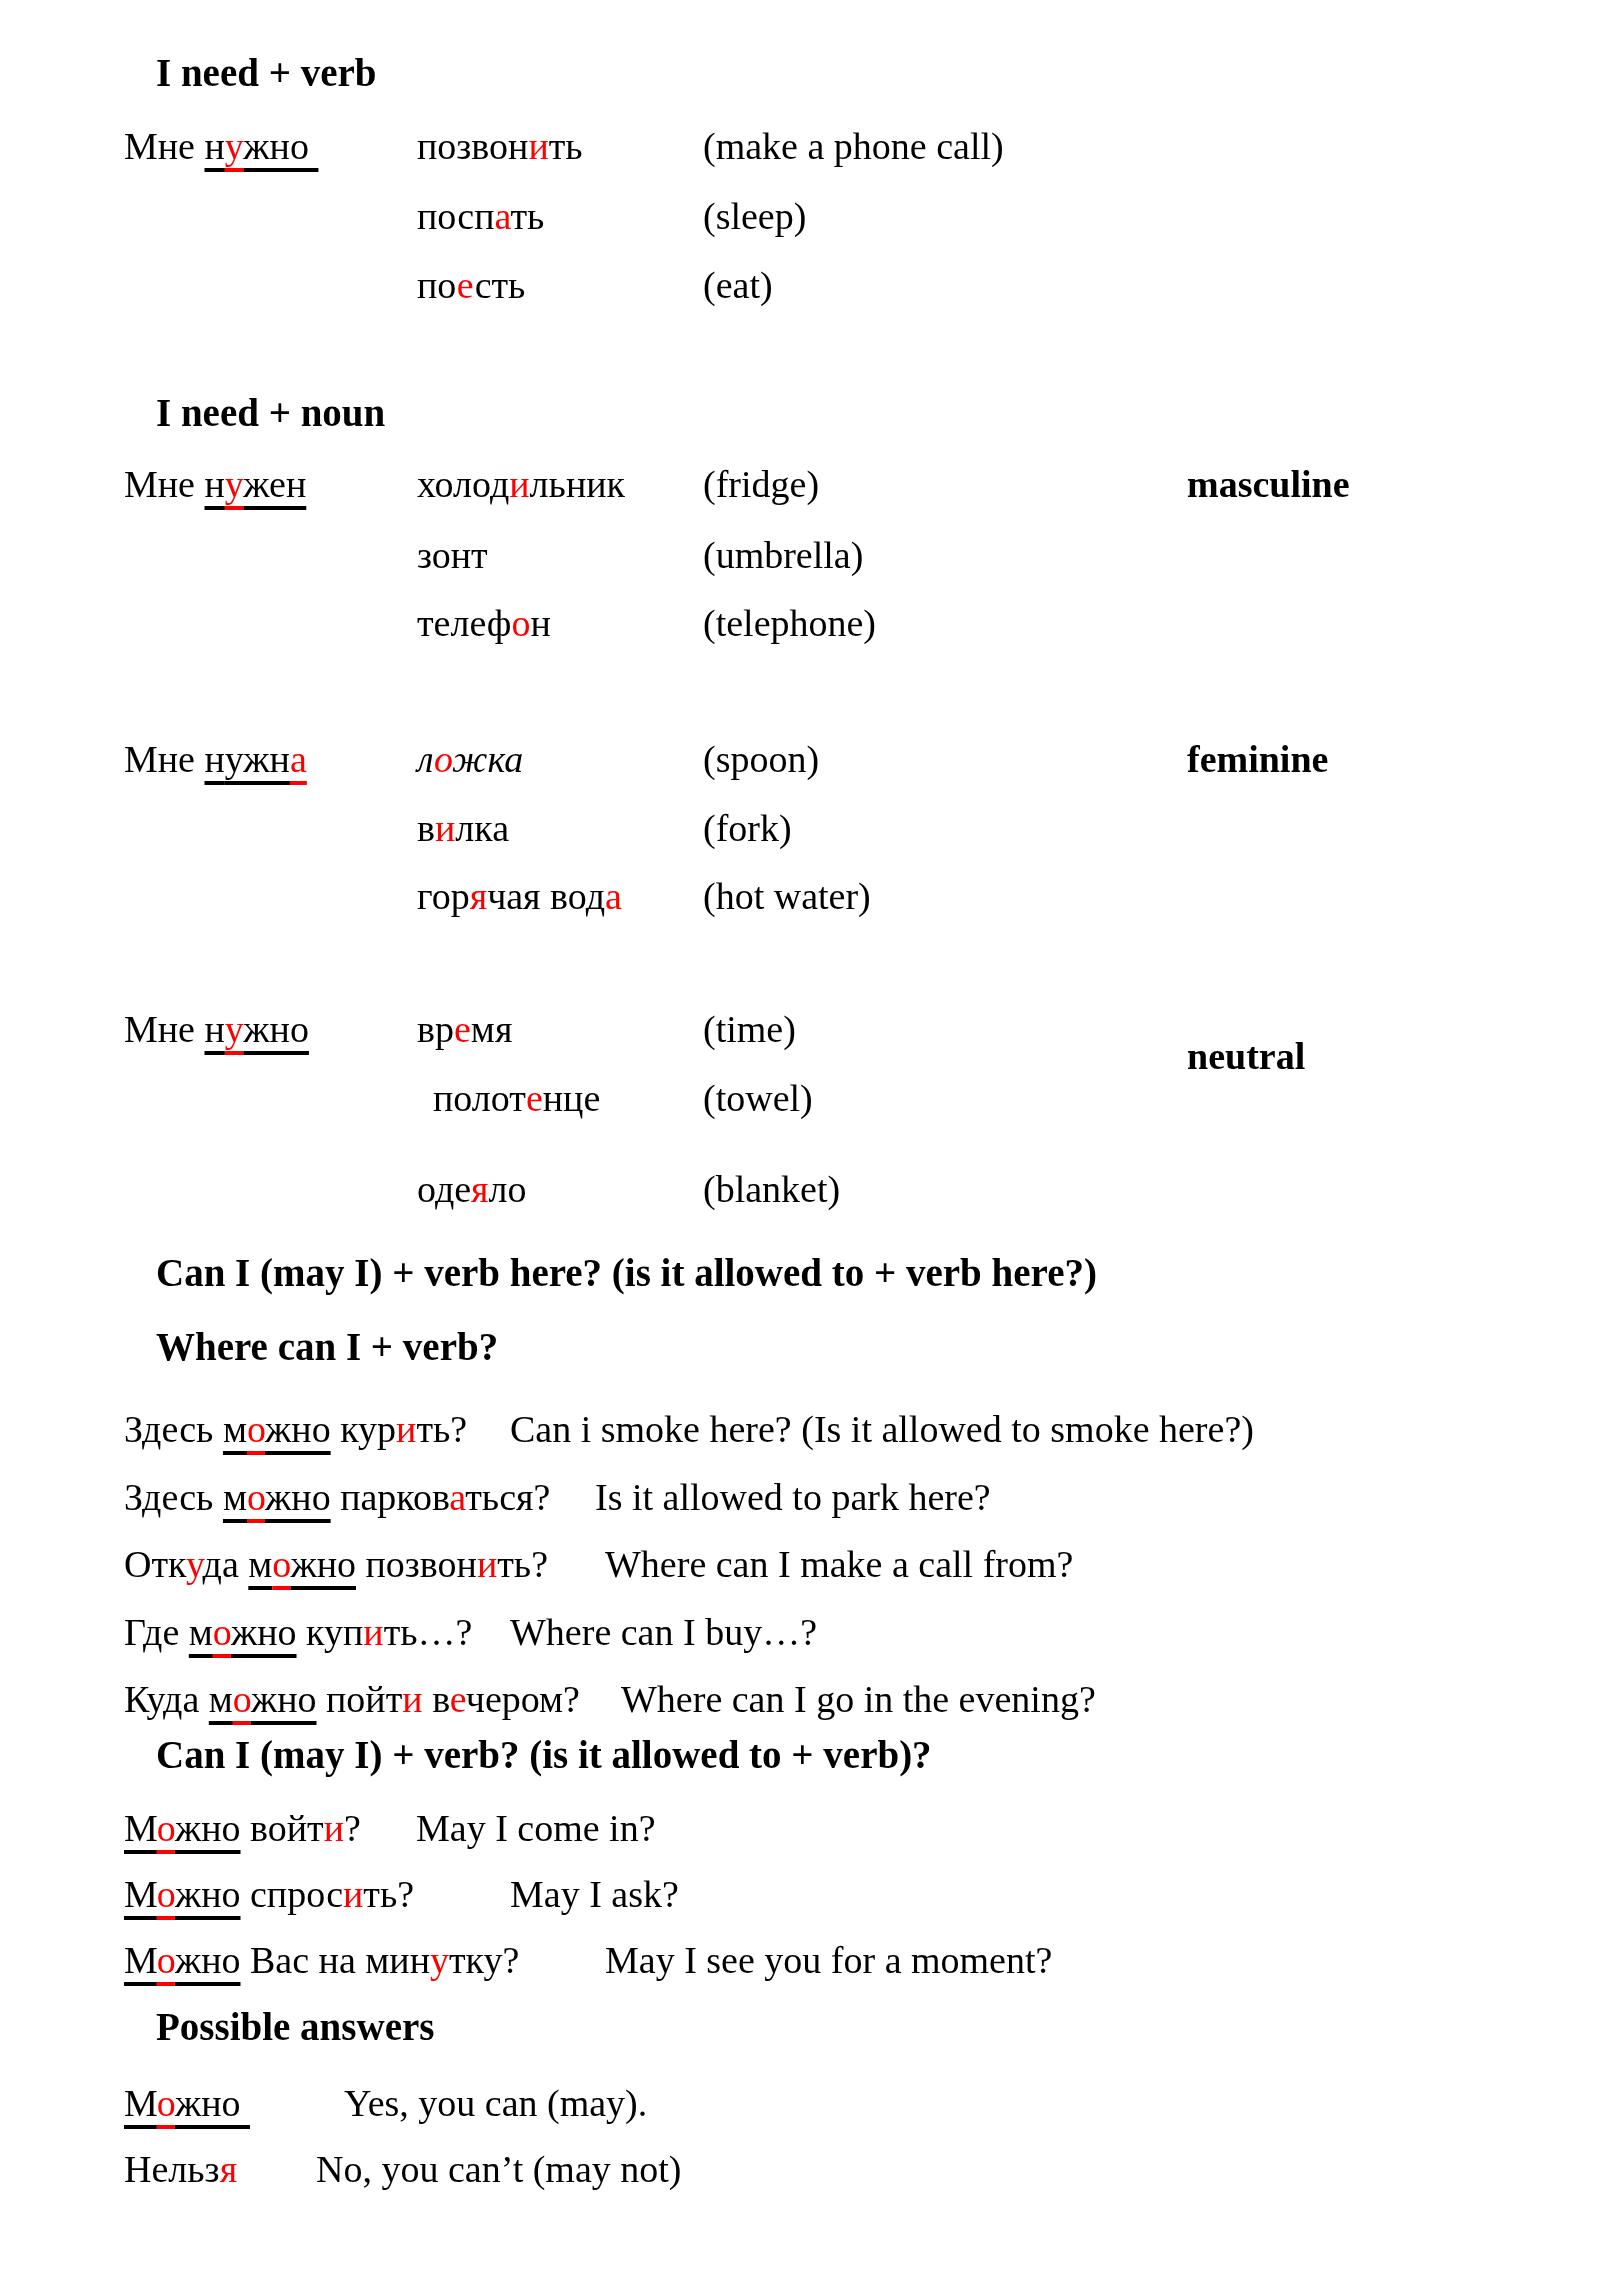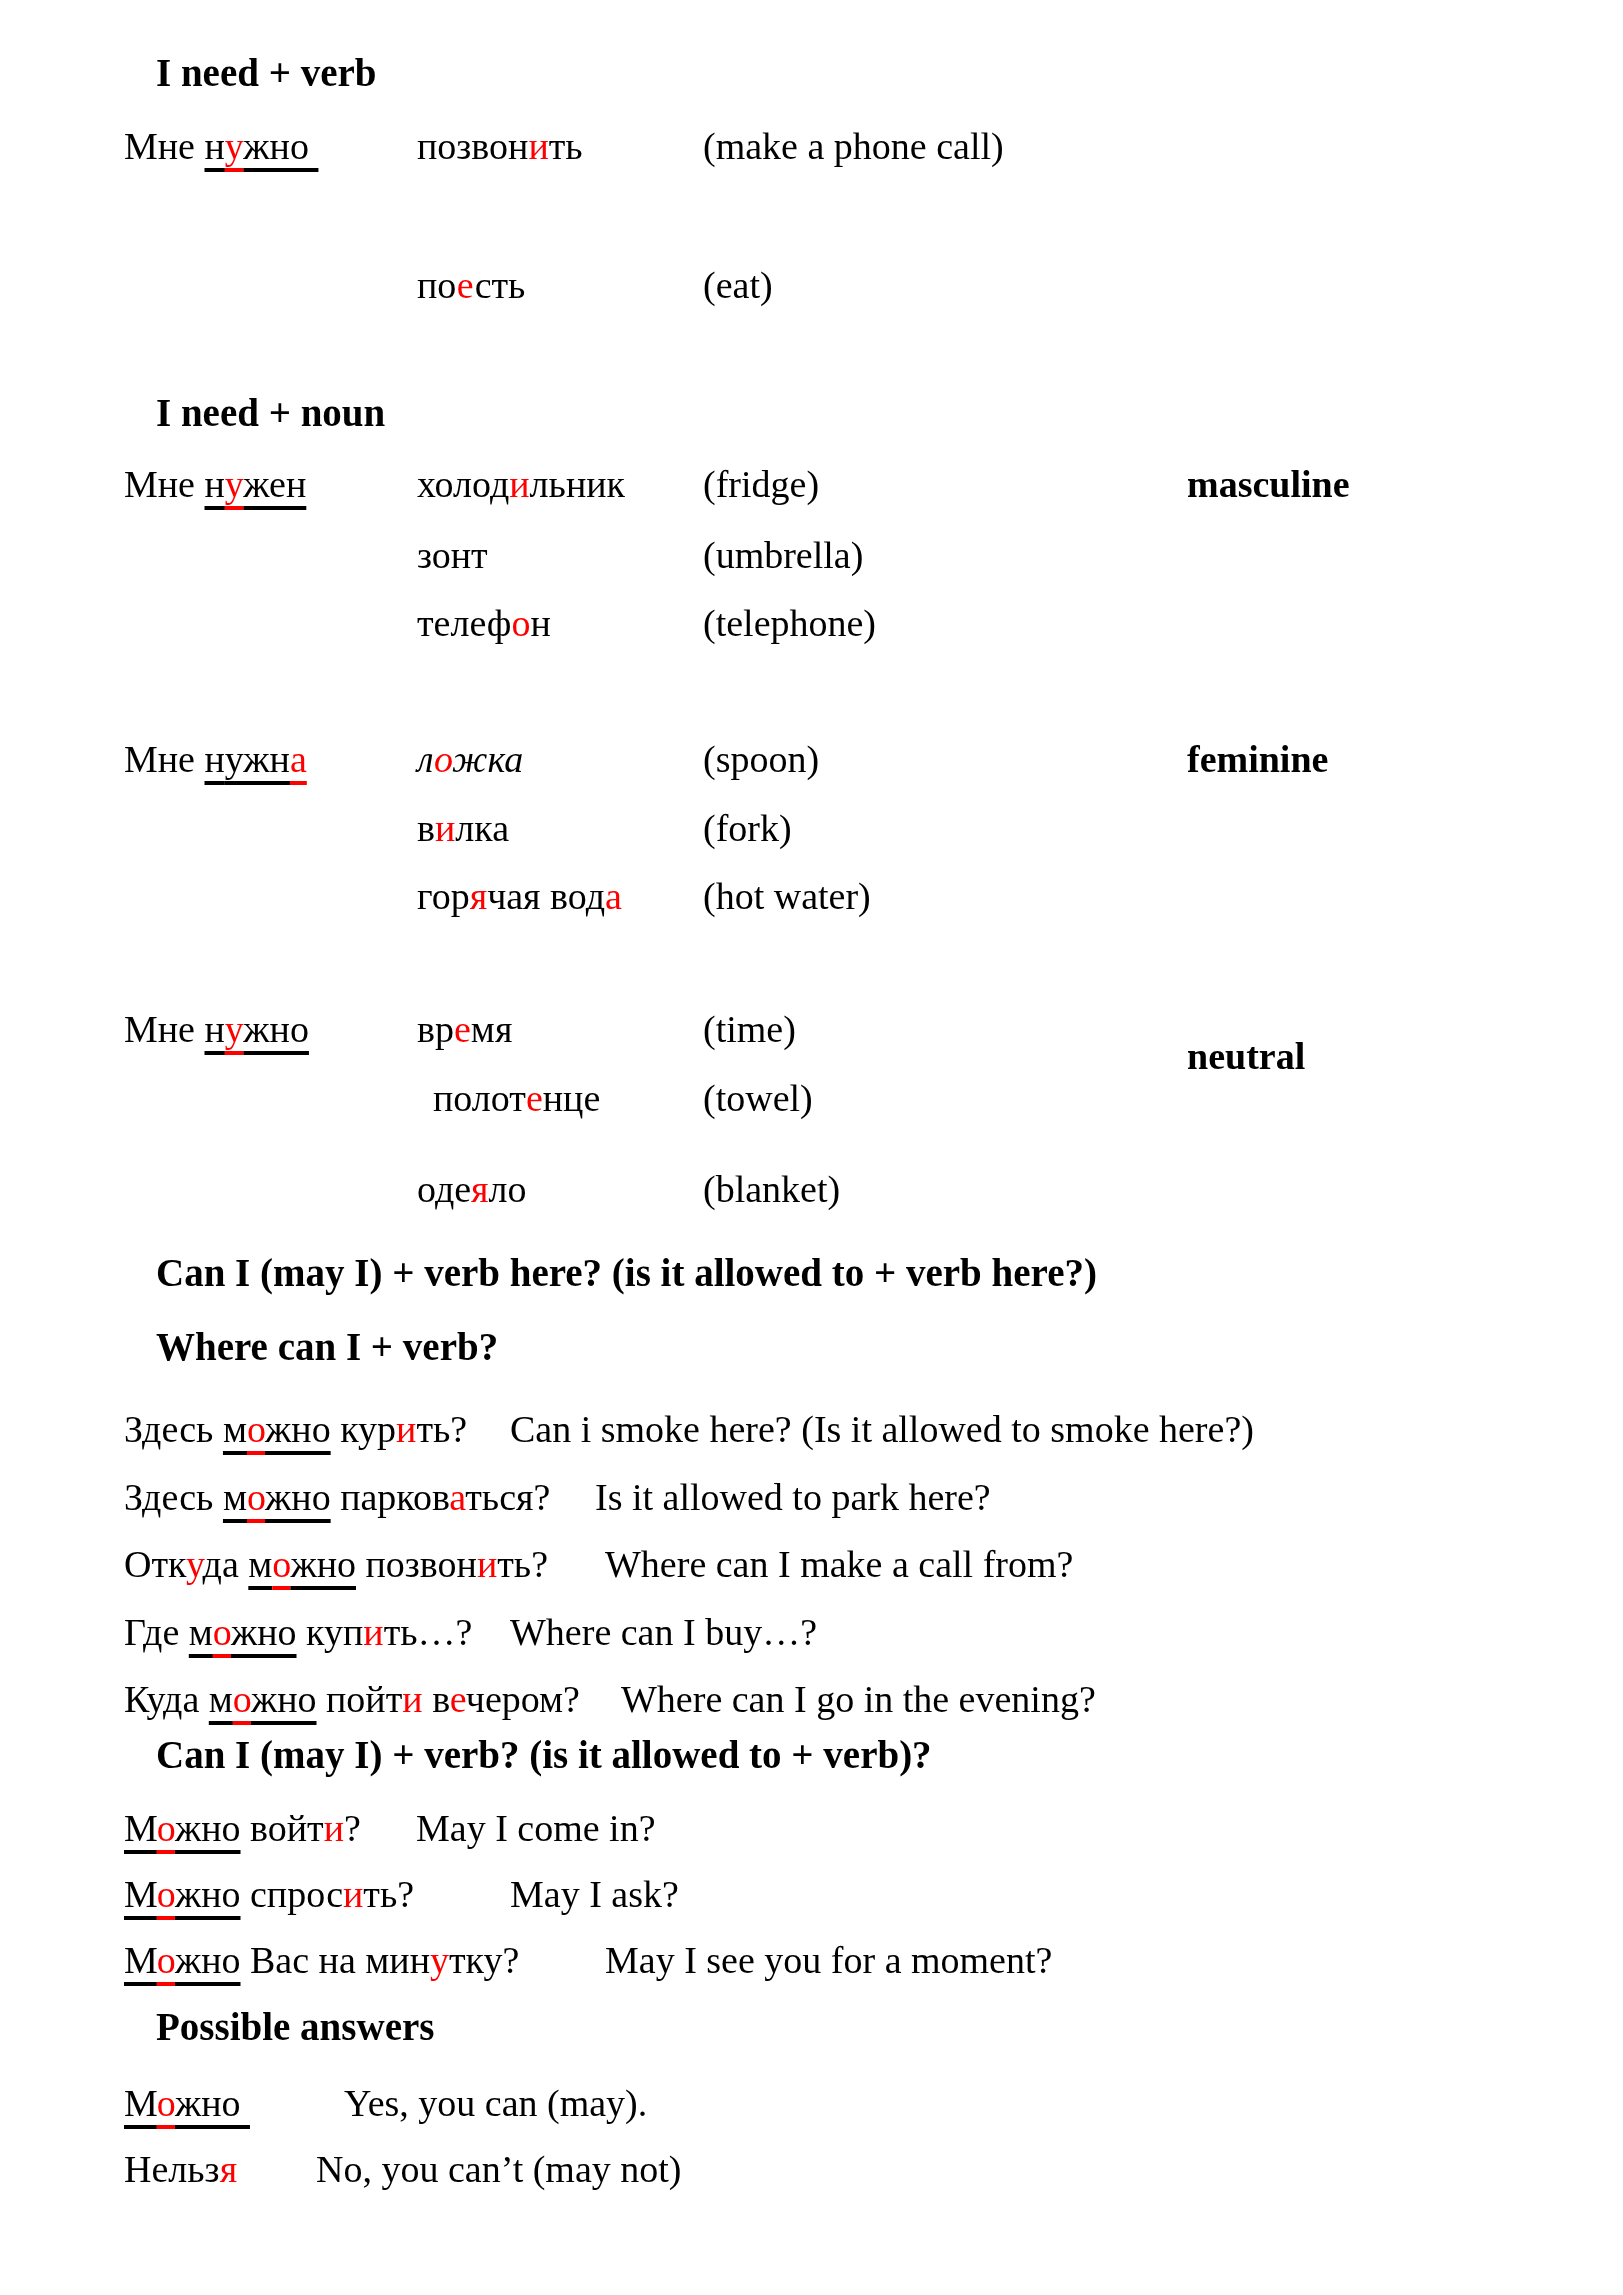--- a/index.html
+++ b/index.html
@@ -42,20 +42,24 @@
 <body>
 
 <div class="page" id="page" style="background: rgb(255, 255, 255); color: rgb(0, 0, 0);">
     <div class="line heading-line" style="top: 53px;">
       <span class="seg" style="left: 124px;"><span>I need + verb</span></span>
     </div>
     <div class="line body-line" style="top: 127px;">
       <span class="seg" style="left: 124px;"><span>Мне </span><span class="u">н</span><span class="r u" style="color: rgb(255, 0, 0);">у</span><span class="u">жно&nbsp;</span></span>
       <span class="seg" style="left: 417px;"><span>позвон</span><span class="r" style="color: rgb(255, 0, 0);">и</span><span>ть</span></span>
       <span class="seg" style="left: 703px;"><span>(make a phone call)</span></span>
+    </div>
+    <div class="line body-line" style="top: 197px;">
+      <span class="seg" style="left: 417px;"><span>посп</span><span class="r" style="color: rgb(255, 0, 0);">а</span><span>ть</span></span>
+      <span class="seg" style="left: 703px;"><span>(sleep)</span></span>
     </div>
     <div class="line body-line" style="top: 266px;">
       <span class="seg" style="left: 417px;"><span>по</span><span class="r" style="color: rgb(255, 0, 0);">е</span><span>сть</span></span>
       <span class="seg" style="left: 703px;"><span>(eat)</span></span>
     </div>
     <div class="line heading-line" style="top: 393px;">
       <span class="seg" style="left: 124px;"><span>I need + noun</span></span>
     </div>
     <div class="line body-line" style="top: 465px;">
       <span class="seg" style="left: 124px;"><span>Мне </span><span class="u">н</span><span class="r u" style="color: rgb(255, 0, 0);">у</span><span class="u">жен</span></span>

